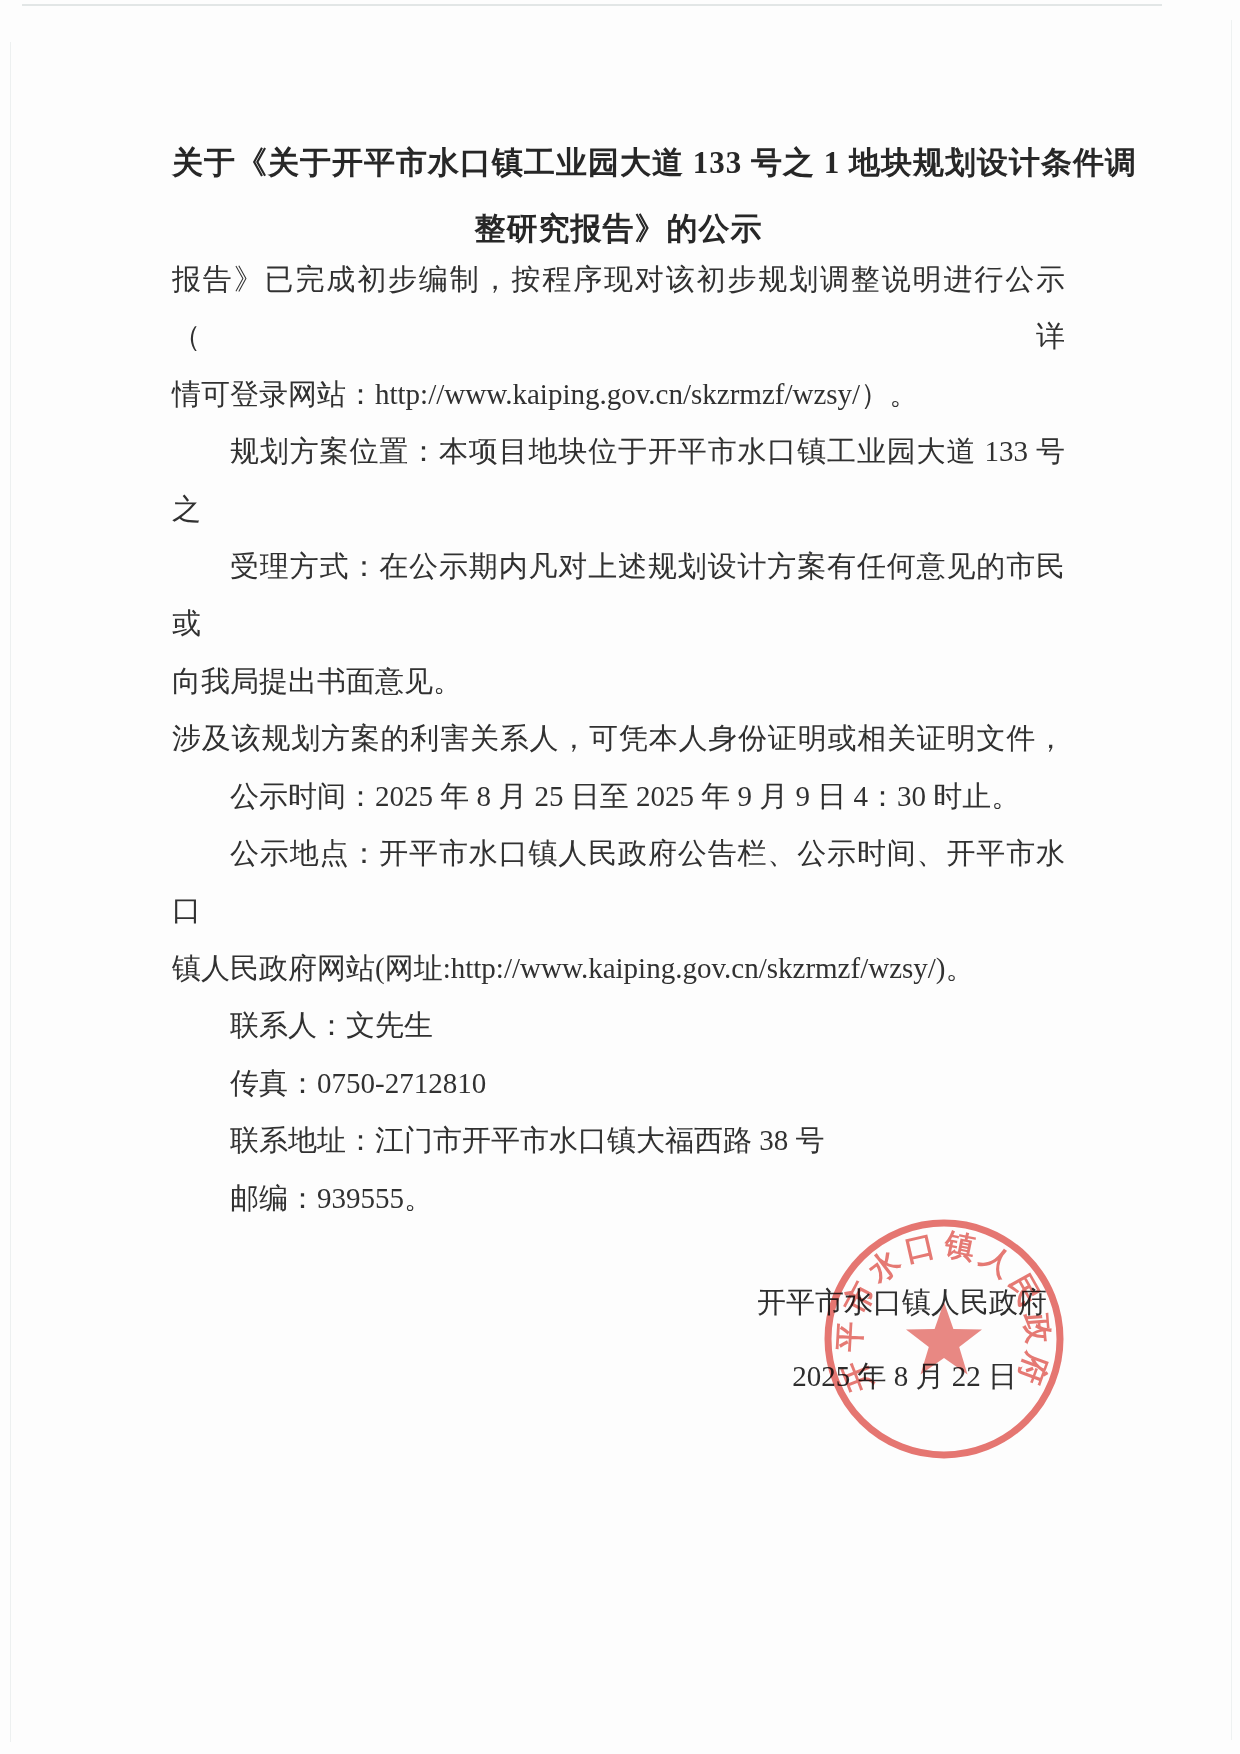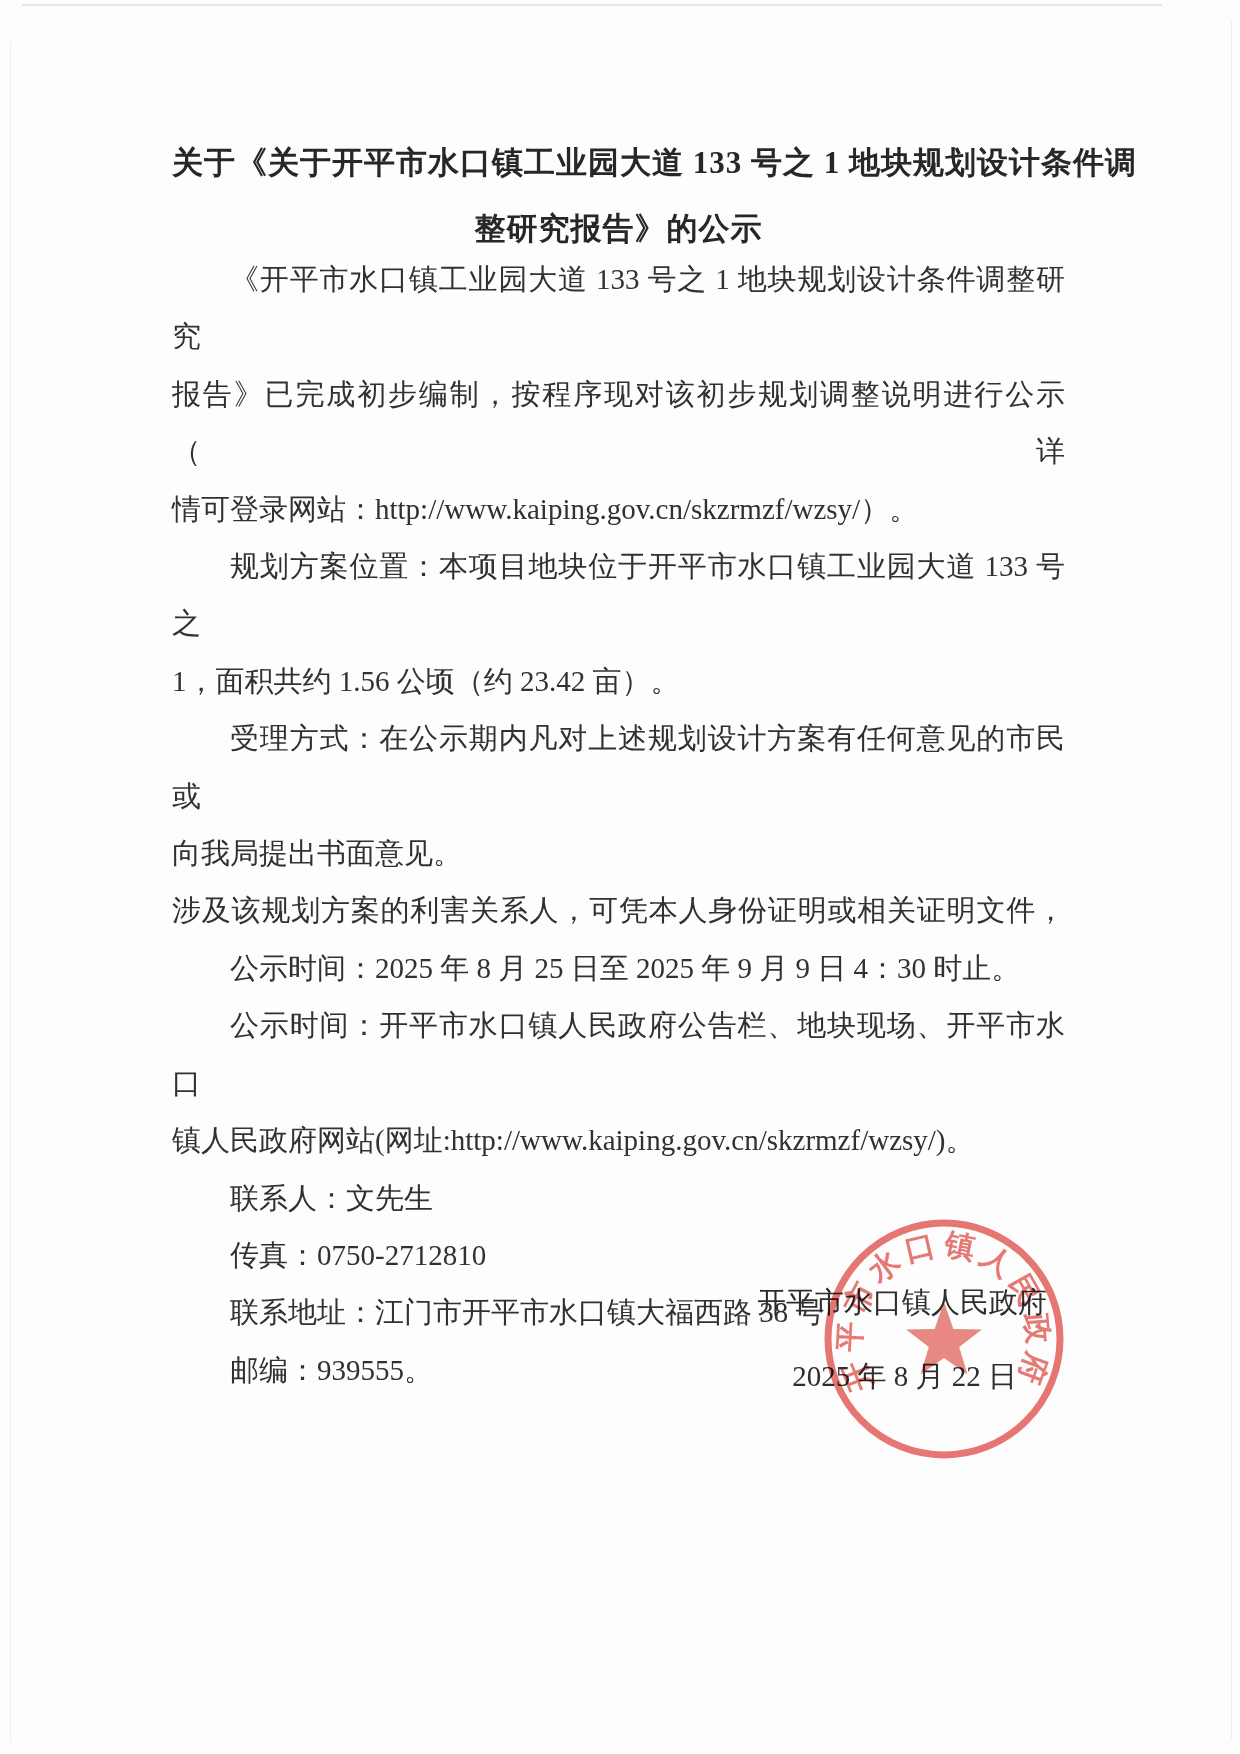--- a/index.html
+++ b/index.html
@@ -112,30 +112,28 @@
   <div class="edge-top"></div>
   <div class="edge-left"></div>
   <div class="edge-right"></div>
 
   <div class="title-block">
     <div class="title-line">关于《关于开平市水口镇工业园大道 133 号之 1 地块规划设计条件调</div>
     <div class="title-line">整研究报告》的公示</div>
   </div>
 
   <div class="body-block">
-    <p class="ln indent fill">《开平市水口镇工业园大道 133 号之 1 地块规划设计条件调整研究</p>
     <p class="ln fill">报告》已完成初步编制，按程序现对该初步规划调整说明进行公示（详</p>
     <p class="ln">情可登录网站：http://www.kaiping.gov.cn/skzrmzf/wzsy/）。</p>
     <p class="ln indent fill">规划方案位置：本项目地块位于开平市水口镇工业园大道 133 号之</p>
-    <p class="ln">1，面积共约 1.56 公顷（约 23.42 亩）。</p>
     <p class="ln indent fill">受理方式：在公示期内凡对上述规划设计方案有任何意见的市民或</p>
     <p class="ln">向我局提出书面意见。</p>
     <p class="ln fill">涉及该规划方案的利害关系人，可凭本人身份证明或相关证明文件，</p>
     <p class="ln indent">公示时间：2025 年 8 月 25 日至 2025 年 9 月 9 日 4：30 时止。</p>
-    <p class="ln indent fill">公示时间：开平市水口镇人民政府公告栏、地块现场、开平市水口</p>
+    <p class="ln indent fill">公示地点：开平市水口镇人民政府公告栏、公示时间、开平市水口</p>
     <p class="ln">镇人民政府网站(网址:http://www.kaiping.gov.cn/skzrmzf/wzsy/)。</p>
     <p class="ln indent">联系人：文先生</p>
     <p class="ln indent">传真：0750-2712810</p>
     <p class="ln indent">联系地址：江门市开平市水口镇大福西路 38 号</p>
     <p class="ln indent">邮编：939555。</p>
   </div>
 
   <div class="sig-org">开平市水口镇人民政府</div>
   <div class="sig-date">2025 年 8 月 22 日</div>
 

